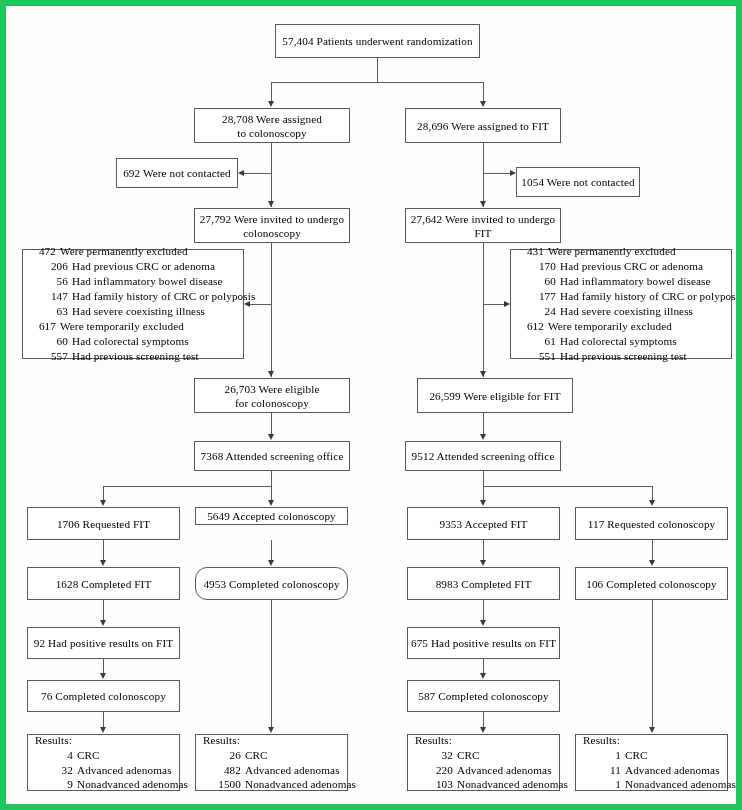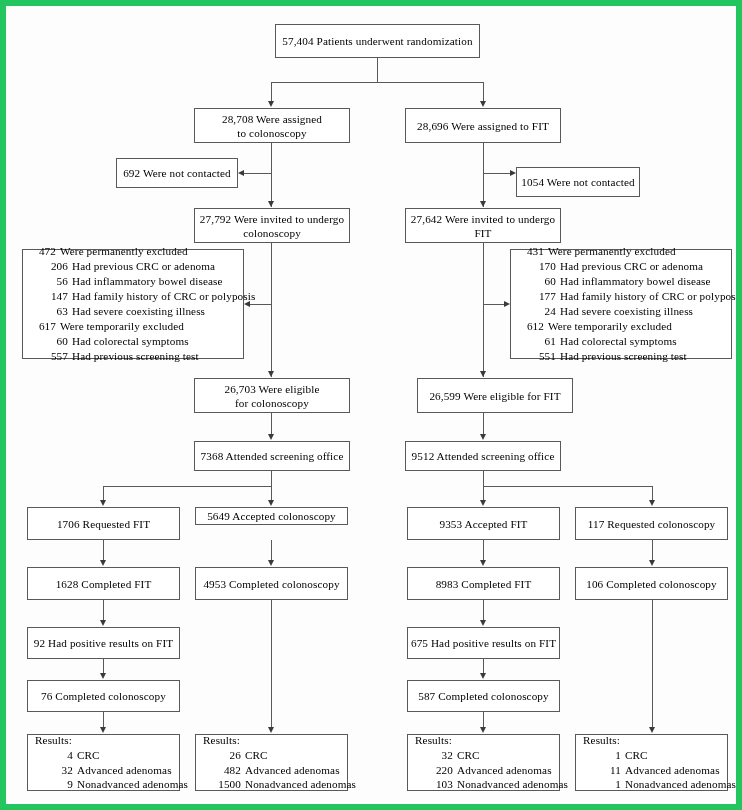--- a/index.html
+++ b/index.html
@@ -286,21 +286,21 @@
   <div class="vline" style="left:265px; top:534px; height:20px;"></div>
   <div class="arrow-down" style="left:262px; top:554px;"></div>
   <div class="vline" style="left:477px; top:534px; height:20px;"></div>
   <div class="arrow-down" style="left:474px; top:554px;"></div>
   <div class="vline" style="left:646px; top:534px; height:20px;"></div>
   <div class="arrow-down" style="left:643px; top:554px;"></div>
 
   <div class="box" style="left:21px; top:561px; width:153px; height:33px;">
     <span class="line">1628 Completed FIT</span>
   </div>
-  <div class="box" style="left:189px; top:561px; width:153px; height:33px;">
+  <div class="box" style="left:189px; top:561px; width:153px; height:33px;border-radius:12px;">
     <span class="line">4953 Completed colonoscopy</span>
   </div>
   <div class="box" style="left:401px; top:561px; width:153px; height:33px;">
     <span class="line">8983 Completed FIT</span>
   </div>
   <div class="box" style="left:569px; top:561px; width:153px; height:33px;">
     <span class="line">106 Completed colonoscopy</span>
   </div>
 
   <div class="vline" style="left:97px; top:594px; height:20px;"></div>

